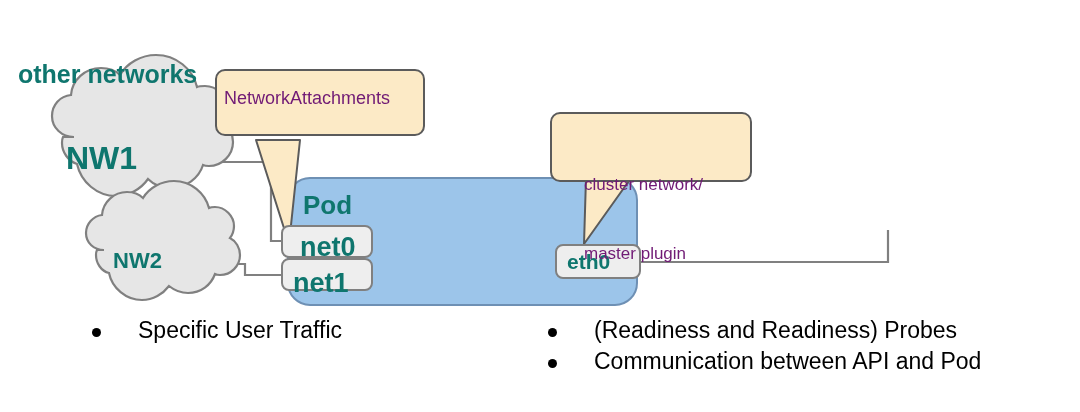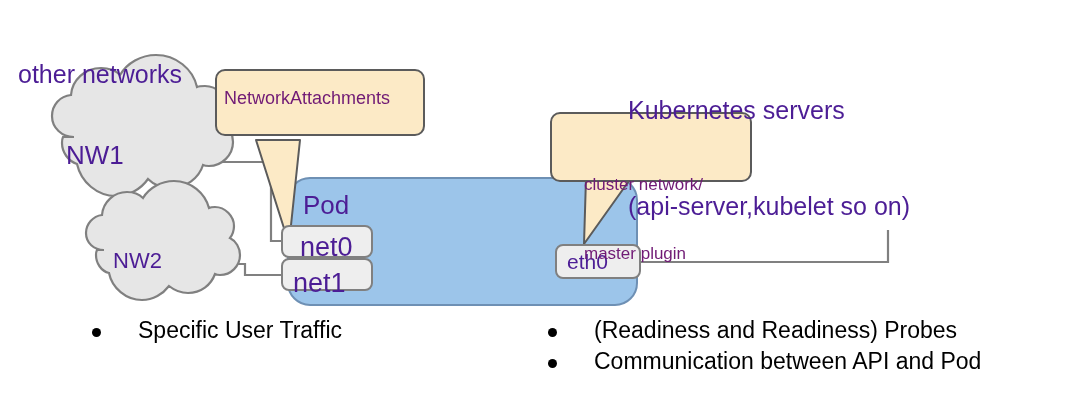--- a/index.html
+++ b/index.html
@@ -22,37 +22,38 @@
     position: absolute;
     left: 0;
     top: 0;
     width: 1080px;
     height: 412px;
   }
   .txt {
     position: absolute;
     white-space: pre;
     line-height: 1.18;
-    color: #4c1d95;
+    color: #0f766e;
+    font-weight: bold;
   }
   .label-other-networks {
     left: 18px;
     top: 60px;
     font-size: 25px;
   }
   .label-k8s {
     left: 628px;
     top: 30px;
     font-size: 25px;
     line-height: 1.28;
   }
   .label-nw1 {
     left: 66px;
     top: 140px;
-    font-size: 26px;
+    font-size: 32px;
   }
   .label-nw2 {
     left: 113px;
     top: 248px;
     font-size: 22px;
   }
   .label-pod {
     left: 303px;
     top: 190px;
     font-size: 26px;
@@ -193,24 +194,20 @@
       <rect x="551" y="113" width="200" height="68" rx="9" ry="9" fill="#FCEAC6" stroke="#5B5B5B" stroke-width="2"></rect>
     </g>
 
     <rect x="282" y="226" width="90" height="31" rx="7" ry="7" fill="#EEEEEE" stroke="#808080" stroke-width="2"></rect>
     <rect x="282" y="259" width="90" height="31" rx="7" ry="7" fill="#EEEEEE" stroke="#808080" stroke-width="2"></rect>
     <rect x="556" y="245" width="84" height="33" rx="7" ry="7" fill="#EEEEEE" stroke="#808080" stroke-width="2"></rect>
   </svg>
 
   <div class="txt label-other-networks">other networks</div>
 
-  <div class="txt label-k8s">
-    <div>Kubernetes servers</div>
-    <div>(api-server,kubelet so on)</div>
-  </div>
 
   <div class="txt label-nw1">NW1</div>
   <div class="txt label-nw2">NW2</div>
 
   <div class="txt label-pod">Pod</div>
 
   <div class="txt label-net0">net0</div>
   <div class="txt label-net1">net1</div>
   <div class="txt label-eth0">eth0</div>
 

